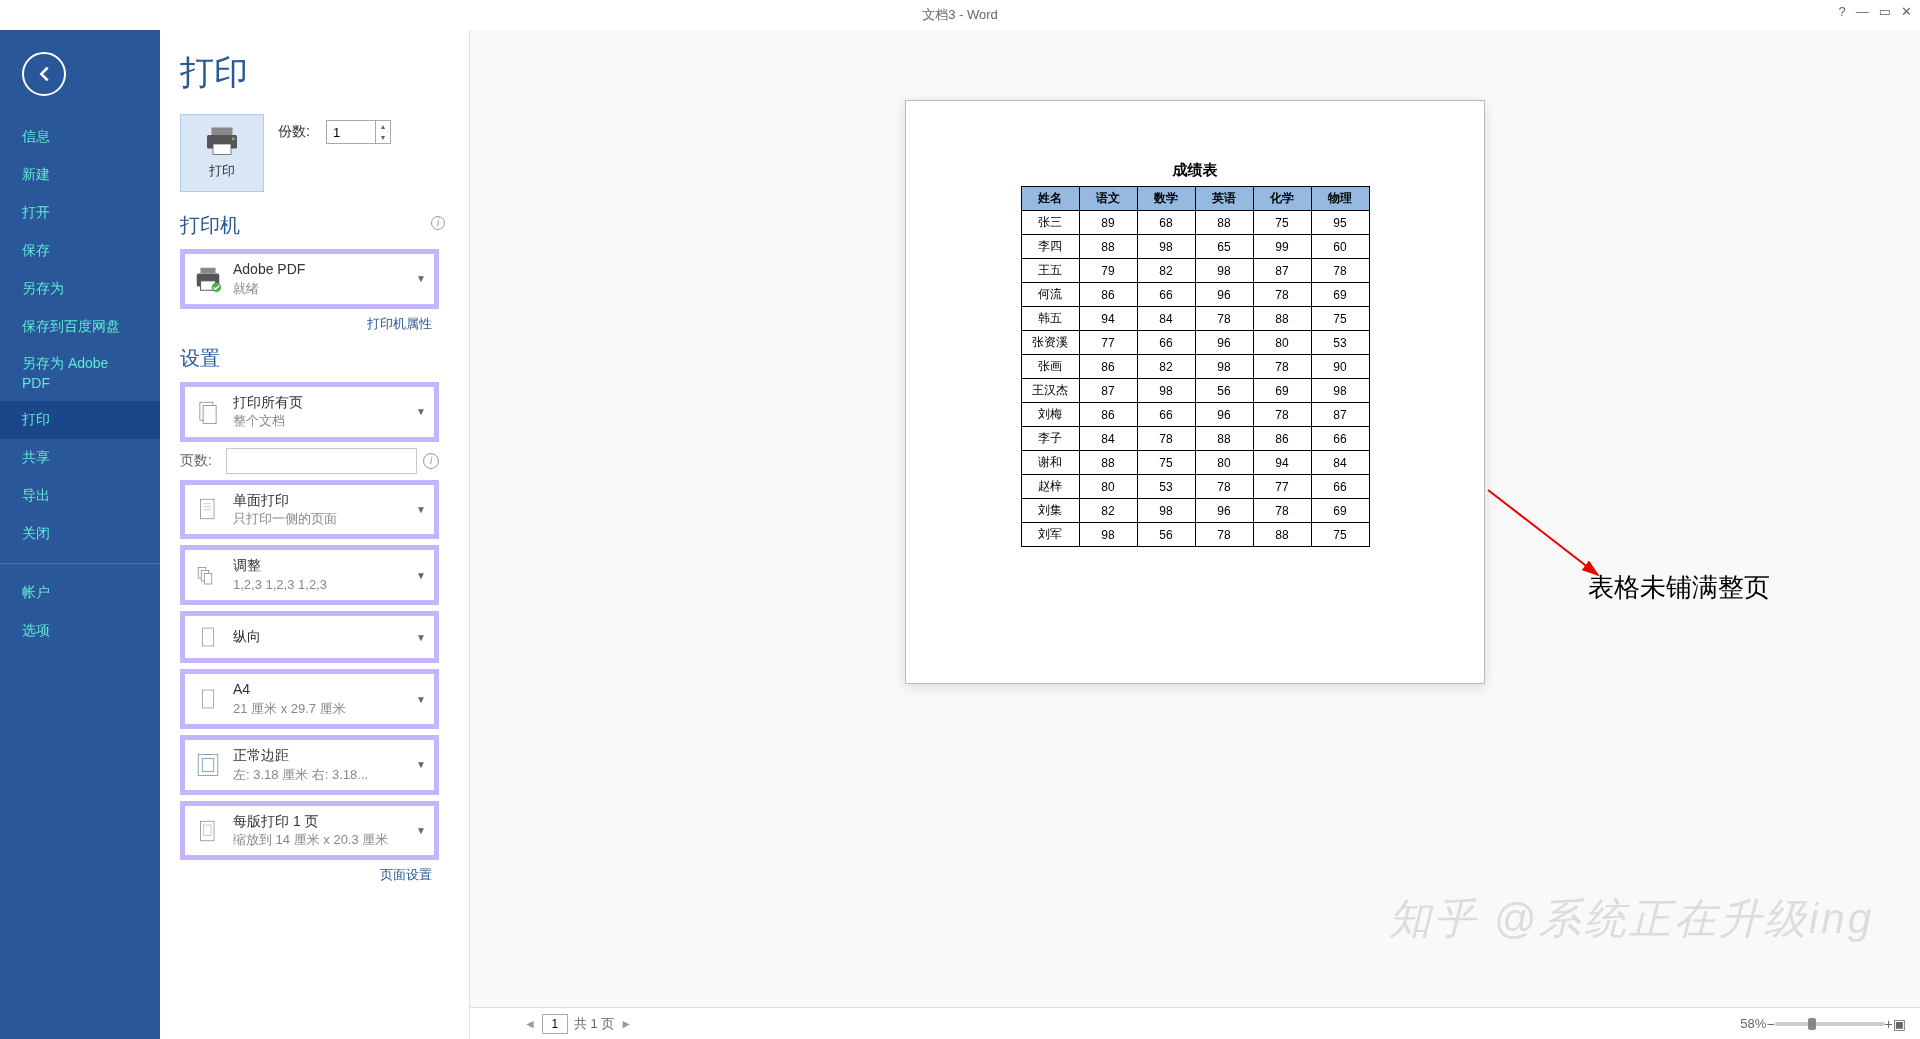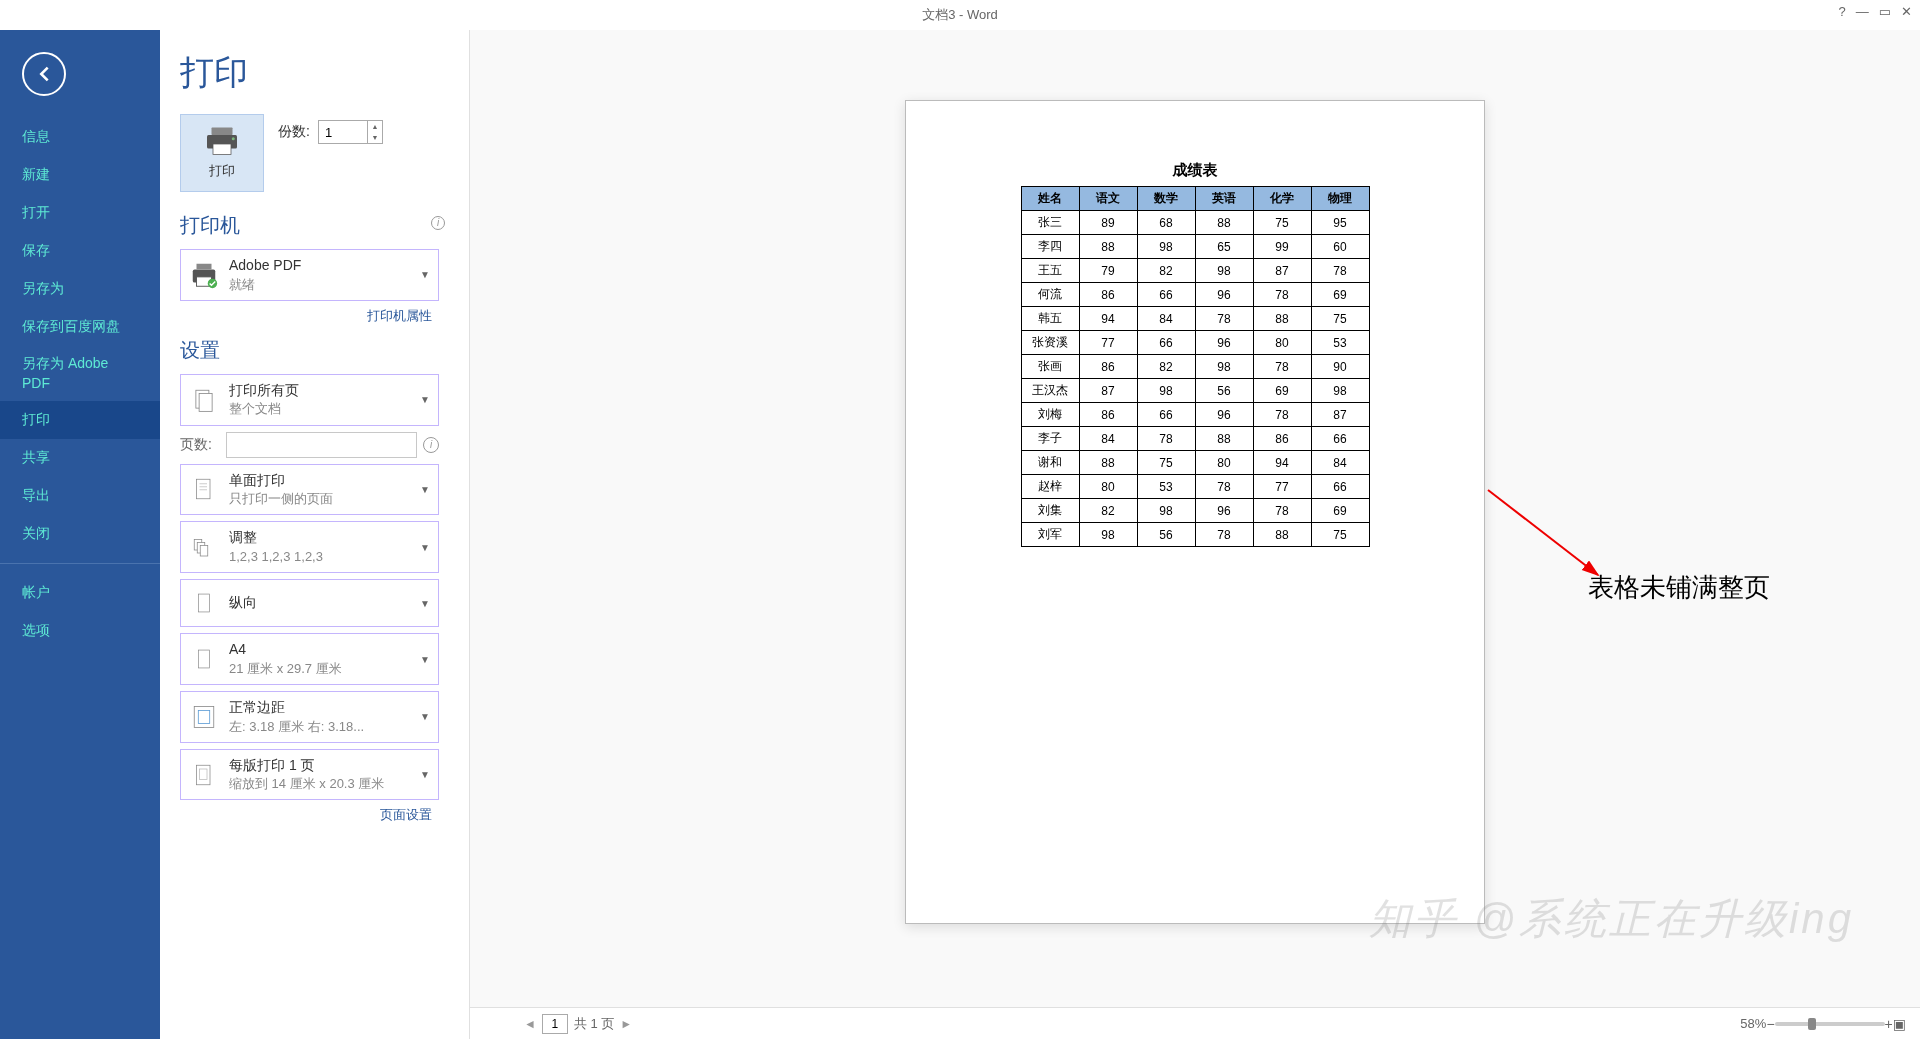--- a/index.html
+++ b/index.html
@@ -18,52 +18,52 @@
 .sidebar-item.active{background:#19478a}
 .sidebar-item.multiline{line-height:1.4;padding:8px 22px}
 .sidebar-sep{height:1px;background:#4a73ae;margin:10px 0}
 .content{flex:1;display:flex;background:#fff;position:relative}
 .print-panel{width:310px;padding:20px 30px 0 20px;border-right:1px solid #e0e0e0}
 .page-title{font-size:34px;color:#2a579a;font-weight:300;margin-bottom:18px}
 .print-btn-row{display:flex;align-items:flex-start;gap:14px;margin-bottom:20px}
 .print-btn{width:84px;height:78px;background:#d8e6f5;border:1px solid #b4ccec;display:flex;flex-direction:column;align-items:center;justify-content:center;cursor:pointer;gap:6px}
 .print-btn svg{width:36px;height:30px}
 .print-btn span{font-size:13px;color:#333}
-.copies{display:flex;align-items:center;gap:8px;padding-top:6px}
+.copies{display:flex;align-items:center;gap:16px;padding-top:6px}
 .copies label{font-size:14px;color:#333}
 .copies .spinner{display:flex;align-items:center;border:1px solid #aaa;height:24px}
 .copies input{width:48px;height:22px;border:none;padding:0 6px;font-size:13px;outline:none}
 .copies .arrows{display:flex;flex-direction:column;border-left:1px solid #aaa}
 .copies .arrows span{width:14px;height:11px;display:flex;align-items:center;justify-content:center;font-size:7px;color:#666;cursor:pointer;line-height:1}
 .section-h{font-size:20px;color:#2a579a;margin:6px 0 10px;font-weight:400;position:relative}
 .section-h .info{position:absolute;right:-6px;top:4px;width:14px;height:14px;border:1px solid #999;border-radius:50%;text-align:center;line-height:12px;color:#999;font-size:10px;font-style:italic}
-.dropdown{border:1px solid #c4b5fd;background:#fff;display:flex;align-items:center;padding:6px 8px;margin-bottom:6px;cursor:pointer;position:relative;min-height:48px}
+.dropdown{border:5px solid #c4b5fd;background:#fff;display:flex;align-items:center;padding:6px 8px;margin-bottom:6px;cursor:pointer;position:relative;min-height:48px}
 .dropdown .icon{width:30px;height:30px;margin-right:10px;flex-shrink:0;display:flex;align-items:center;justify-content:center}
 .dropdown .txt{flex:1;line-height:1.4}
 .dropdown .line1{font-size:14px;color:#333}
 .dropdown .line2{font-size:13px;color:#888}
 .dropdown .caret{color:#666;font-size:10px;margin-left:6px}
 .link-right{text-align:right;font-size:13px;color:#2a579a;cursor:pointer;margin:2px 7px 12px}
 .pages-row{display:flex;align-items:center;gap:6px;margin-bottom:6px}
 .pages-row label{font-size:14px;color:#666;width:40px}
 .pages-row input{flex:1;height:26px;border:1px solid #c8c8c8;padding:0 6px;font-size:13px;outline:none}
 .pages-row .info{width:16px;height:16px;border:1px solid #999;border-radius:50%;text-align:center;line-height:14px;color:#999;font-size:10px;font-style:italic}
 .preview{flex:1;background:#f9f9f9;position:relative;display:flex;flex-direction:column}
 .preview-area{flex:1;display:flex;align-items:flex-start;justify-content:center;padding-top:70px;overflow:hidden;position:relative}
-.page{width:580px;height:824px;background:#fff;border:1px solid #bbb;box-shadow:0 3px 12px rgba(0,0,0,.12);padding:60px 90px}
+.page{width:580px;height:584px;background:#fff;border:1px solid #bbb;box-shadow:0 3px 12px rgba(0,0,0,.12);padding:60px 90px}
 .tbl-title{text-align:center;font-weight:bold;font-size:15px;margin-bottom:6px;font-family:SimSun,serif}
 .tbl{border-collapse:collapse;margin:0 auto;font-family:SimSun,serif}
 .tbl th,.tbl td{border:1px solid #000;padding:3px 0;font-size:12px;text-align:center;height:22px}
 .tbl th{background:#95b9e0;font-weight:bold;width:58px}
 .tbl td{width:58px}
 .tbl td.name{width:58px}
 .annotation{position:absolute;right:150px;top:540px;pointer-events:none}
 .annotation .arrow{position:absolute;top:-90px;left:-110px}
 .annotation .text{color:#000000;font-size:26px;font-family:Liberation Mono, monospace}
-.watermark{position:absolute;right:66px;bottom:60px;font-size:42px;color:rgba(120,120,120,.22);font-style:italic;font-weight:300;letter-spacing:3px;pointer-events:none}
+.watermark{position:absolute;right:46px;bottom:60px;font-size:42px;color:rgba(120,120,120,.22);font-style:italic;font-weight:300;letter-spacing:3px;pointer-events:none}
 .statusbar{height:32px;border-top:1px solid #e0e0e0;background:#fff;display:flex;align-items:center;padding:0 14px;font-size:13px;color:#666;justify-content:space-between}
 .statusbar .nav{display:flex;align-items:center;gap:6px;margin-left:40px}
 .statusbar .nav .arr{cursor:pointer;font-size:12px;color:#999}
 .statusbar .nav input{width:26px;height:20px;border:1px solid #aaa;text-align:center;font-size:12px}
 .statusbar .zoom{display:flex;align-items:center;}
 .statusbar .slider{width:110px;height:4px;background:#ccc;position:relative;border-radius:2px}
 .statusbar .slider .thumb{position:absolute;left:30%;top:-4px;width:8px;height:12px;background:#888;border-radius:2px}
 .statusbar .zctl{cursor:pointer;font-size:14px;color:#666}
 </style>
 </head>

